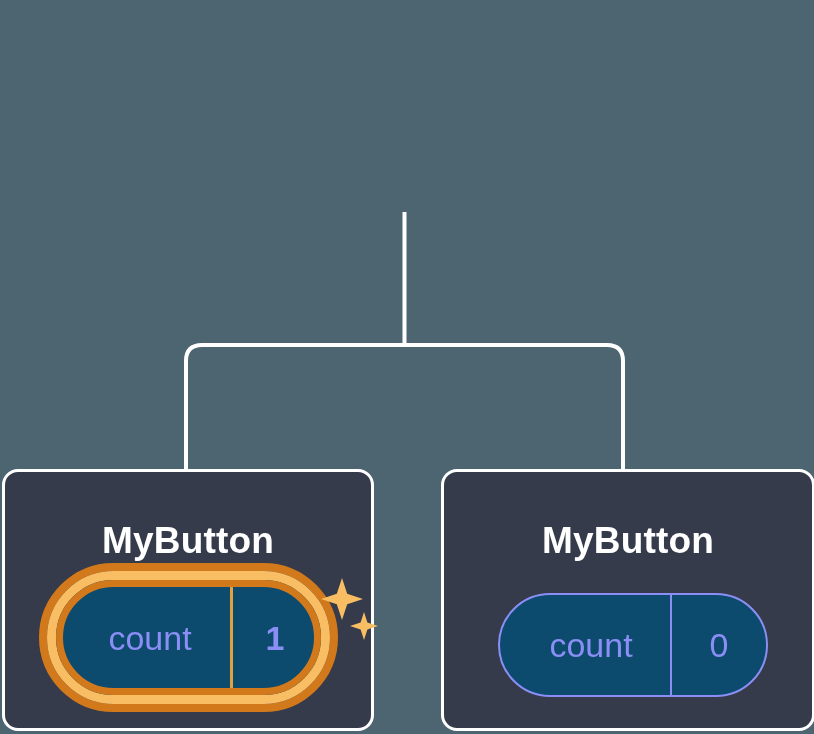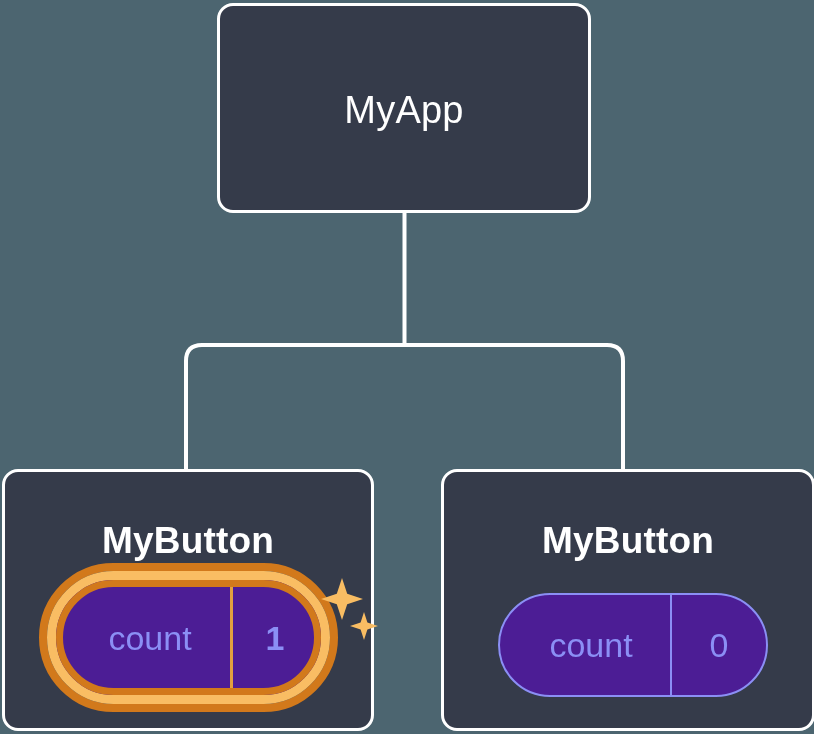--- a/index.html
+++ b/index.html
@@ -77,21 +77,21 @@
     font-weight: bold;
   }
 
   
   .state-pill {
     position: absolute;
     display: flex;
     align-items: stretch;
     box-sizing: border-box;
     border-radius: 999px;
-    background: #4c1d95;
+    background: #0c4a6e;
   }
   .pill-key, .pill-val {
     display: flex;
     align-items: center;
     justify-content: center;
     box-sizing: border-box;
     font-size: 34px;
     line-height: 1;
   }
   .pill-key { flex: 0 0 auto; }
@@ -167,23 +167,20 @@
 </head>
 <body>
 
 <div id="stage">
 
   <svg id="connectors" viewBox="0 0 814 734" width="814" height="734">
     <path d="M 404.5 212 L 404.5 345" fill="none" stroke="#ffffff" stroke-width="4" stroke-linecap="butt"></path>
     <path d="M 186 470 L 186 361 Q 186 345 202 345 L 607 345 Q 623 345 623 361 L 623 470" fill="none" stroke="#ffffff" stroke-width="4" stroke-linecap="butt"></path>
   </svg>
 
-  <div class="node node-root">
-    <div class="node-title">MyApp</div>
-  </div>
 
   <div class="node node-child-left">
     <div class="node-title">MyButton</div>
 
     <div class="pill-ring"></div>
 
     <div class="state-pill highlight">
       <div class="pill-key">count</div>
       <div class="pill-val">1</div>
     </div>

